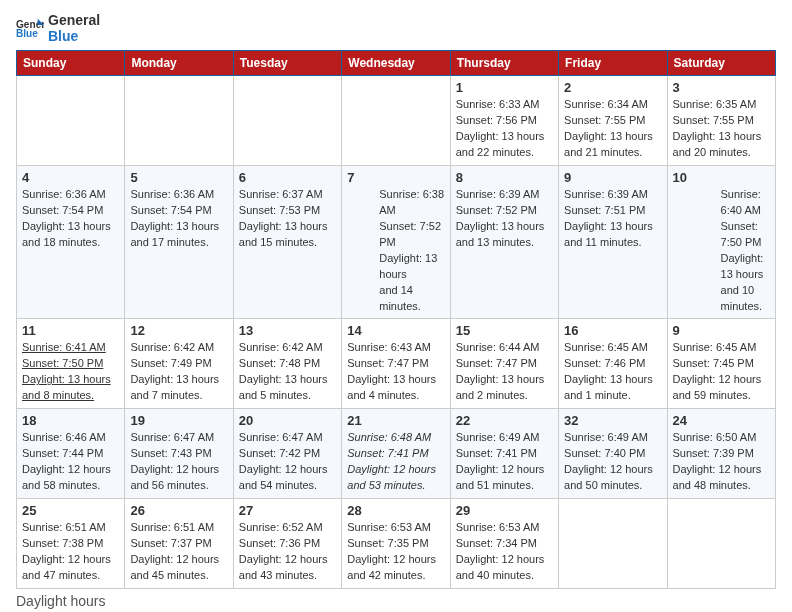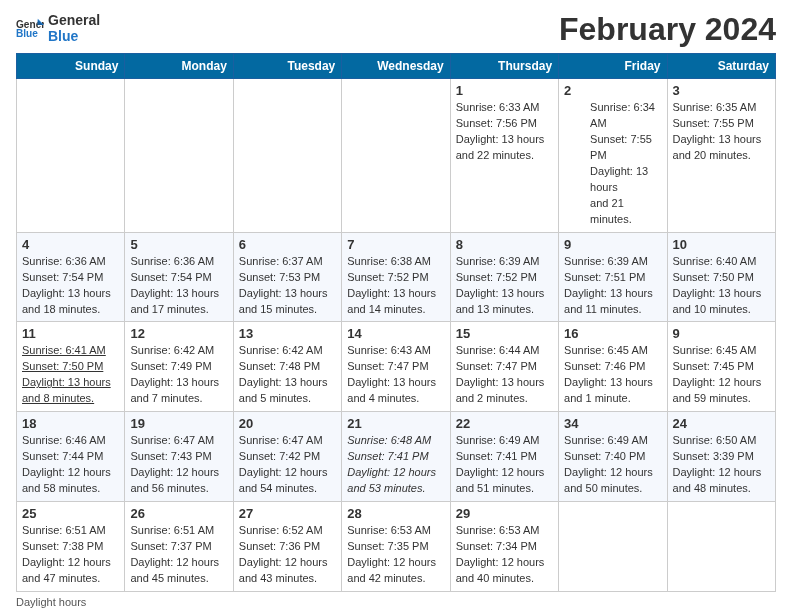--- a/index.html
+++ b/index.html
@@ -44,26 +44,26 @@
     .location {
       font-size: 14px;
       color: #555;
     }
     .calendar-table {
       width: 100%;
       border-collapse: collapse;
       flex: 1;
     }
     .calendar-table thead tr th {
-      background-color: #0369a1;
+      background-color: #b91c1c;
       color: #fff;
       font-size: 12px;
       font-weight: bold;
       padding: 5px 6px;
-      text-align: right;
+      text-align: left;
       border: 1px solid #1a5fa0;
     }
     .calendar-table tbody tr td {
       border: 1px solid #ccc;
       vertical-align: top;
       padding: 4px 5px;
       width: calc(100% / 7);
       font-size: 9.5px;
       color: #333;
       height: 82px;
@@ -83,21 +83,21 @@
     .empty-cell {
       background: #f9f9f9;
     }
     tbody tr:nth-child(even) td {
       background-color: #f5f8fd;
     }
     tbody tr:nth-child(odd) td {
       background-color: #ffffff;
     }
     .footer-note {
-      font-size: 11px;
+      font-size: 14px;
       color: #555;
       margin-top: 4px;
       text-align: left;
     }
   </style>
 </head>
 <body>
 
 <div class="page">
   <div class="header-row">
@@ -108,21 +108,20 @@
         <text x="0" y="26" font-size="13" font-weight="bold" fill="#2176c7" font-family="Arial">Blue</text>
         <polygon points="28,2 36,10 28,10" fill="#2176c7"></polygon>
         <polygon points="28,4 34,10 28,10" fill="#1a5fa0"></polygon>
       </svg>
       <div style="display:flex; flex-direction:column; line-height:1.15;">
         <span style="font-size:14px; font-weight:bold; color:#333;">General</span>
         <span style="font-size:14px; font-weight:bold; color:#2176c7;">Blue</span>
       </div>
     </div>
     <div class="title-block">
-      <div class="month-title">February 2024</div>
     </div>
   </div>
 
   <table class="calendar-table">
     <thead>
       <tr>
       <th>Sunday</th>
           <th>Monday</th>
           <th>Tuesday</th>
           <th>Wednesday</th>
@@ -139,21 +138,21 @@
           <td class="empty-cell"></td>
           <td>
             <span class="day-num">1</span>
             <div class="day-info" style="white-space: pre-line;">Sunrise: 6:33 AM
 Sunset: 7:56 PM
 Daylight: 13 hours
 and 22 minutes.</div>
           </td>
           <td>
             <span class="day-num">2</span>
-            <div class="day-info" style="white-space: pre-line; margin-left: 26px;">Sunrise: 6:34 AM
+            <div class="day-info" style="white-space: pre-line;">Sunrise: 6:34 AM
 Sunset: 7:55 PM
 Daylight: 13 hours
 and 21 minutes.</div>
           </td>
           <td>
             <span class="day-num">3</span>
             <div class="day-info" style="white-space: pre-line;">Sunrise: 6:35 AM
 Sunset: 7:55 PM
 Daylight: 13 hours
 and 20 minutes.</div>
@@ -176,42 +175,42 @@
           </td>
           <td>
             <span class="day-num">6</span>
             <div class="day-info" style="white-space: pre-line;">Sunrise: 6:37 AM
 Sunset: 7:53 PM
 Daylight: 13 hours
 and 15 minutes.</div>
           </td>
           <td>
             <span class="day-num">7</span>
-            <div class="day-info" style="white-space: pre-line;">Sunrise: 6:38 AM
+            <div class="day-info" style="white-space: pre-line; margin-left: 32px;">Sunrise: 6:38 AM
 Sunset: 7:52 PM
 Daylight: 13 hours
 and 14 minutes.</div>
           </td>
           <td>
             <span class="day-num">8</span>
             <div class="day-info" style="white-space: pre-line;">Sunrise: 6:39 AM
 Sunset: 7:52 PM
 Daylight: 13 hours
 and 13 minutes.</div>
           </td>
           <td>
             <span class="day-num">9</span>
             <div class="day-info" style="white-space: pre-line;">Sunrise: 6:39 AM
 Sunset: 7:51 PM
 Daylight: 13 hours
 and 11 minutes.</div>
           </td>
           <td>
             <span class="day-num">10</span>
-            <div class="day-info" style="white-space: pre-line;">Sunrise: 6:40 AM
+            <div class="day-info" style="white-space: pre-line; margin-left: 48px;">Sunrise: 6:40 AM
 Sunset: 7:50 PM
 Daylight: 13 hours
 and 10 minutes.</div>
           </td>
         </tr>
         <tr>
           <td>
             <span class="day-num">11</span>
             <div class="day-info" style="white-space: pre-line; text-decoration: underline;">Sunrise: 6:41 AM
 Sunset: 7:50 PM
@@ -291,30 +290,30 @@
 and 53 minutes.</div>
           </td>
           <td>
             <span class="day-num">22</span>
             <div class="day-info" style="white-space: pre-line;">Sunrise: 6:49 AM
 Sunset: 7:41 PM
 Daylight: 12 hours
 and 51 minutes.</div>
           </td>
           <td>
-            <span class="day-num">34</span>
+            <span class="day-num">32</span>
             <div class="day-info" style="white-space: pre-line;">Sunrise: 6:49 AM
 Sunset: 7:40 PM
 Daylight: 12 hours
 and 50 minutes.</div>
           </td>
           <td>
             <span class="day-num">24</span>
             <div class="day-info" style="white-space: pre-line;">Sunrise: 6:50 AM
-Sunset: 3:39 PM
+Sunset: 7:39 PM
 Daylight: 12 hours
 and 48 minutes.</div>
           </td>
         </tr>
         <tr>
           <td>
             <span class="day-num">25</span>
             <div class="day-info" style="white-space: pre-line;">Sunrise: 6:51 AM
 Sunset: 7:38 PM
 Daylight: 12 hours

